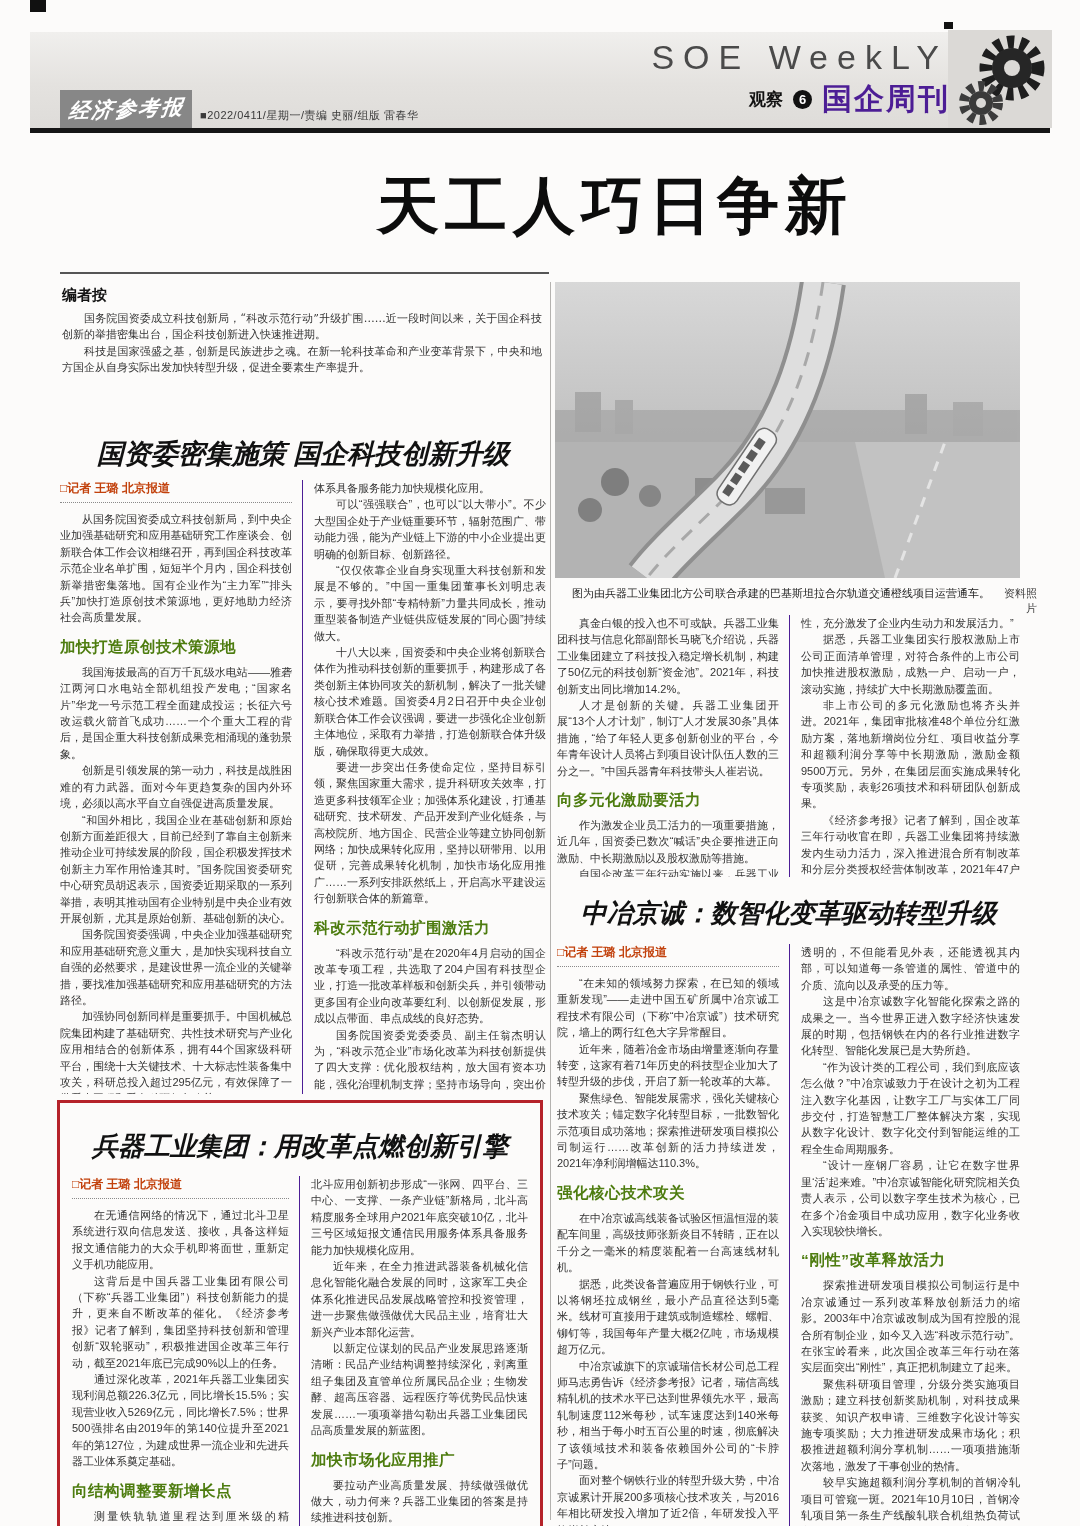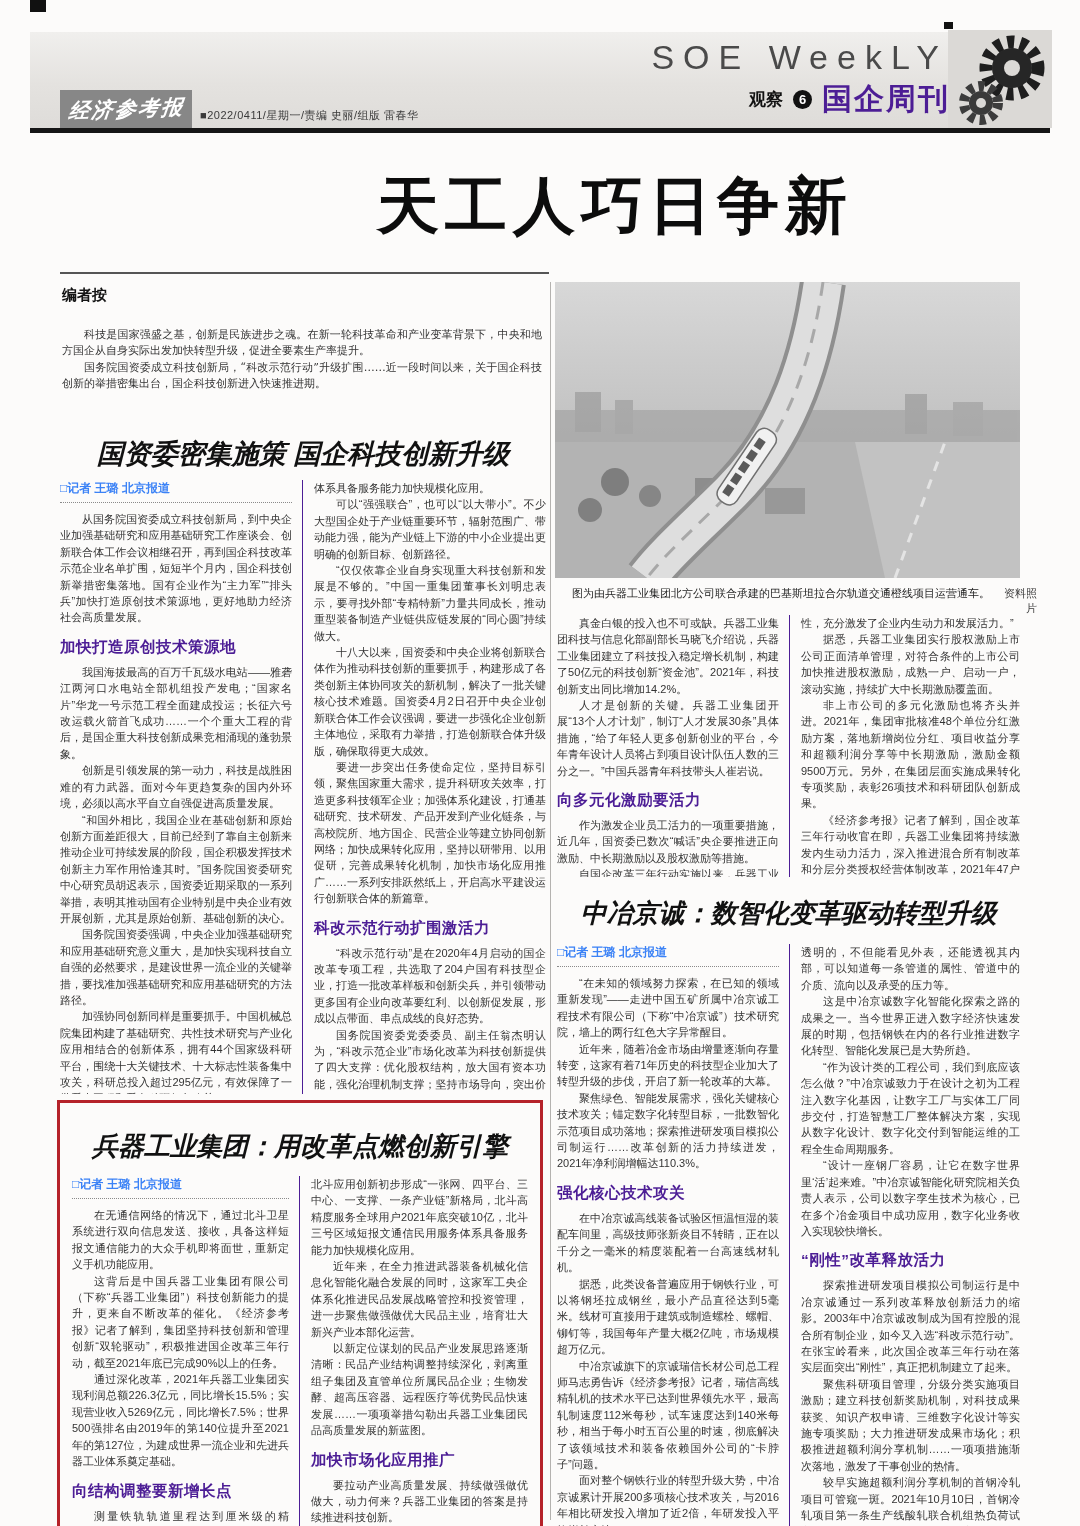--- a/index.html
+++ b/index.html
@@ -23,37 +23,37 @@
           font-size:13px;font-weight:bold;align-items:center;justify-content:center;}
   .sec-cn{font-size:30px;font-weight:900;color:#4c1d95;letter-spacing:2px;line-height:1;}
   .gears{position:absolute;right:28px;top:30px;width:104px;height:98px;}
   
   .main-headline{position:absolute;left:150px;right:0;top:164px;text-align:center;
           font-size:62px;font-weight:900;color:#0c0c0c;letter-spacing:6px;white-space:nowrap;}
   .top-rule{position:absolute;left:60px;top:272px;width:489px;height:2px;background:#555;}
   .v-divider{position:absolute;background:#b4b2af;width:1px;}
   
   .ednote{position:absolute;left:62px;top:286px;width:480px;}
-  .ednote .lbl{font-size:15px;font-weight:bold;color:#141414;margin-bottom:22px;}
+  .ednote .lbl{font-size:15px;font-weight:bold;color:#141414;margin-bottom:6px;}
   .ednote p{margin:0;font-family:"DejaVu Serif","Liberation Serif",serif;font-size:12.5px;line-height:1.85;
             color:#2e2e2e;text-indent:2em;text-align:justify;}
   
   .photo{position:absolute;left:555px;top:282px;width:465px;height:296px;overflow:hidden;background:#c9c9c9;}
   .caption{position:absolute;left:572px;top:586px;width:465px;font-size:11px;color:#1f1f1f;text-align:right;}
   .caption .credit{margin-left:14px;color:#3c3c3c;}
   
   .art-hl{position:absolute;text-align:center;font-weight:900;color:#111;white-space:nowrap;font-style:italic;}
-  .byline{font-size:12px;font-weight:bold;color:#3b82f6;padding-bottom:5px;border-bottom:1px dotted #8a8a8a;
+  .byline{font-size:12px;font-weight:bold;color:#c2410c;padding-bottom:5px;border-bottom:1px dotted #8a8a8a;
           margin-bottom:8px;}
   .cols{position:absolute;display:flex;align-items:stretch;overflow:hidden;}
   .col{overflow:hidden;}
   .col + .col{border-left:1px solid #4c1d95;margin-left:10px;padding-left:11px;}
   .cols p{margin:0;font-size:11px;line-height:16.4px;text-align:justify;text-indent:2em;color:#333;}
   .cols p.cont{text-indent:0;}
-  .cols h4{margin:11px 0 6px;font-size:15.5px;color:#4c1d95;letter-spacing:.5px;}
+  .cols h4{margin:11px 0 6px;font-size:15.5px;color:#4d7c0f;letter-spacing:.5px;}
   
   .red-box{position:absolute;left:57px;top:1100px;width:486px;height:450px;border:3px solid #b5232a;
            background:#fcfbfa;overflow:hidden;padding:8px 12px;box-sizing:border-box;}
   .red-box .art-hl{position:static;margin:18px 0 12px;font-size:26px;}
   .red-box .cols{position:static;height:352px;}
 </style>
 </head>
 <body>
 
 <div class="page">
@@ -85,22 +85,22 @@
     <circle cx="33" cy="73" r="5" fill="#dbd9d6"></circle>
   </svg>
 
   <div class="main-headline">天工人巧日争新</div>
   <div class="top-rule"></div>
   <div class="v-divider" style="left:550px;top:282px;height:1238px;"></div>
 
   <div class="ednote">
     <div class="lbl">编者按</div>
     <div class="cols" style="position:static;display:block;">
+        <p>国务院国资委成立科技创新局，“科改示范行动”升级扩围……近一段时间以来，关于国企科技创新的举措密集出台，国企科技创新进入快速推进期。</p>
         <p>科技是国家强盛之基，创新是民族进步之魂。在新一轮科技革命和产业变革背景下，中央和地方国企从自身实际出发加快转型升级，促进全要素生产率提升。</p>
-        <p>国务院国资委成立科技创新局，“科改示范行动”升级扩围……近一段时间以来，关于国企科技创新的举措密集出台，国企科技创新进入快速推进期。</p>
       </div>
   </div>
 
   <div class="photo">
     <svg viewBox="0 0 465 296" width="465" height="296">
       <defs>
         <linearGradient id="sky" x1="0" y1="0" x2="0" y2="1">
           <stop offset="0" stop-color="#d8d8d8"></stop>
             <stop offset=".6" stop-color="#bdbdbd"></stop>
             <stop offset="1" stop-color="#ababab"></stop>

